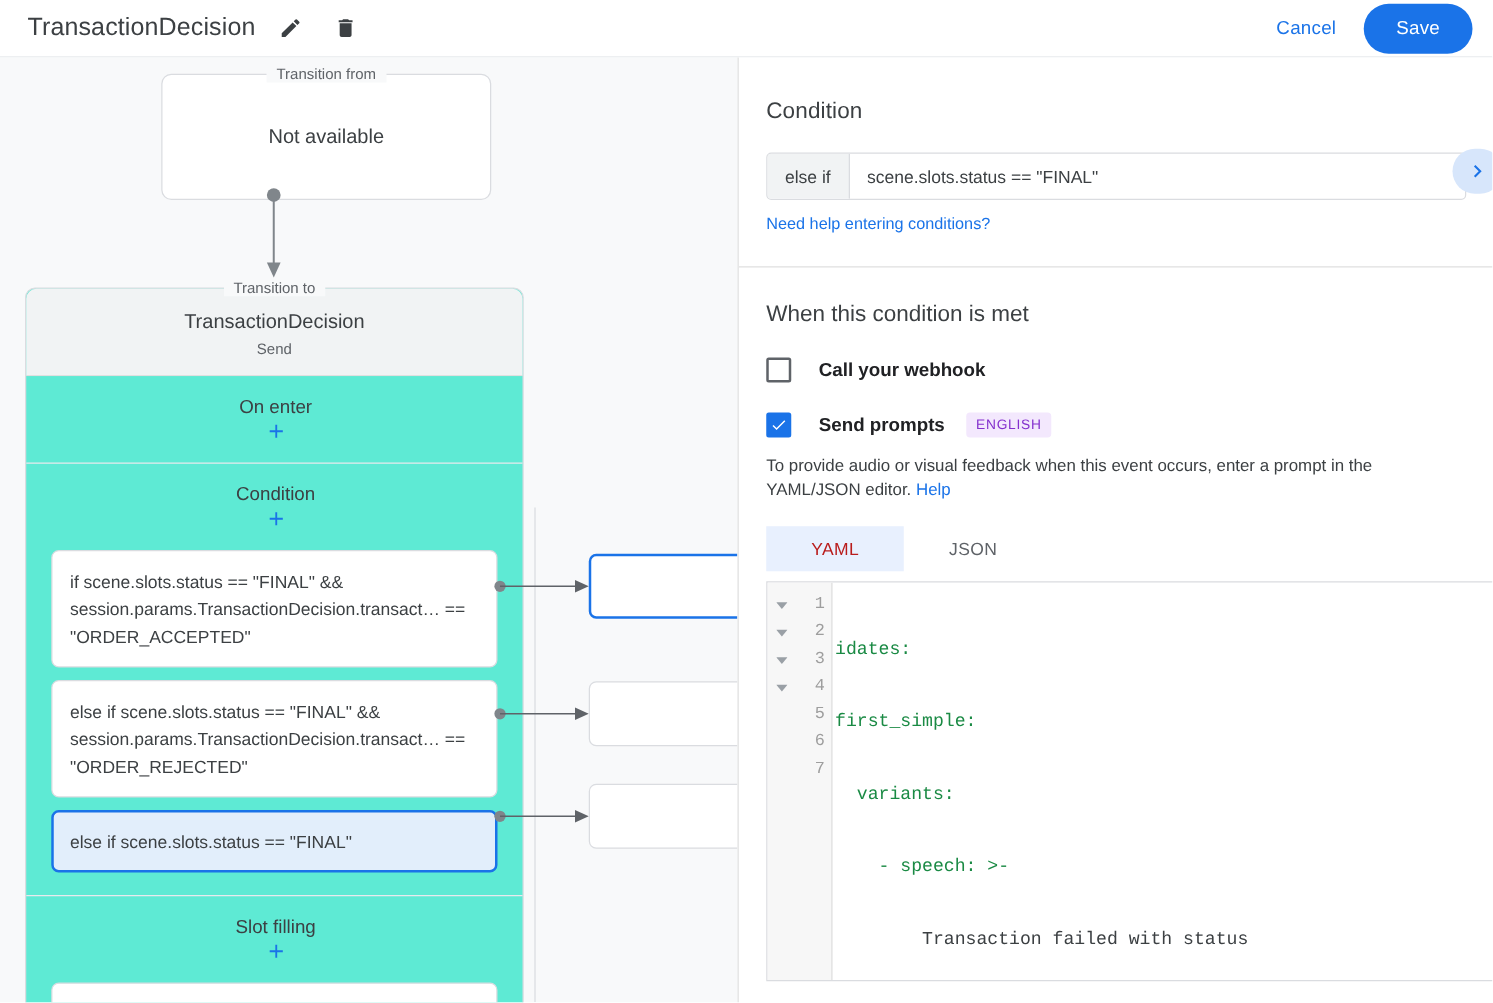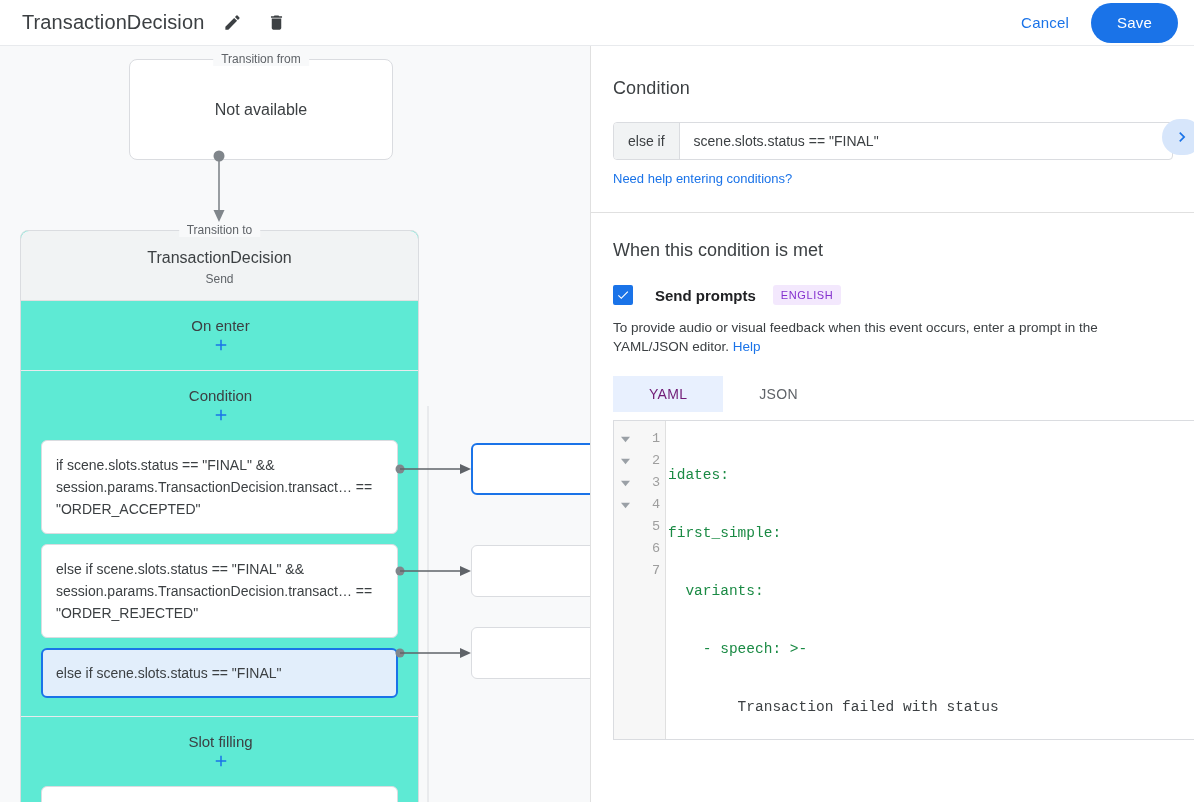--- a/index.html
+++ b/index.html
@@ -181,21 +181,21 @@
     max-width: 558px;
   }
   .desc a { color: #1a73e8; text-decoration: none; cursor: pointer; }
 
   
   .editor-tabs { display: flex; margin-top: 20px; }
   .etab {
     padding: 10px 36px; font-size: 14px; color: #5f6368; cursor: pointer;
     letter-spacing: .3px;
   }
-  .etab.active { background: #e8f0fe; color: #701a75; }
+  .etab.active { background: #e8f0fe; color: #b91c1c; }
 
   .editor {
     margin-top: 8px; border: 1px solid #dadce0; border-top: 1px solid #dadce0;
     width: 592px; height: 320px; background: #ffffff; display: flex;
     overflow: hidden; font-family: "Liberation Mono", monospace;
   }
   .fold-col {
     width: 22px; background: #f7f7f7; padding-top: 7px;
   }
   .fold-arrow {
@@ -340,20 +340,24 @@
       </div>
 
       <a class="help-link">Need help entering conditions?</a>
     </div>
 
     <div class="panel-divider"></div>
 
     <div class="panel-section">
       <div class="sub-heading">When this condition is met</div>
 
+      <div class="check-row">
+        <span class="chk"></span>
+        <span class="check-label">Call your webhook</span>
+      </div>
 
       <div class="check-row">
         <span class="chk checked">
           <svg width="14" height="14" viewBox="0 0 24 24" fill="#ffffff">
             <path d="M9 16.2 4.8 12l-1.4 1.4L9 19 21 7l-1.4-1.4L9 16.2z"></path>
           </svg>
         </span>
         <span class="check-label">Send prompts</span>
         <span class="lang-badge">ENGLISH</span>
       </div>

